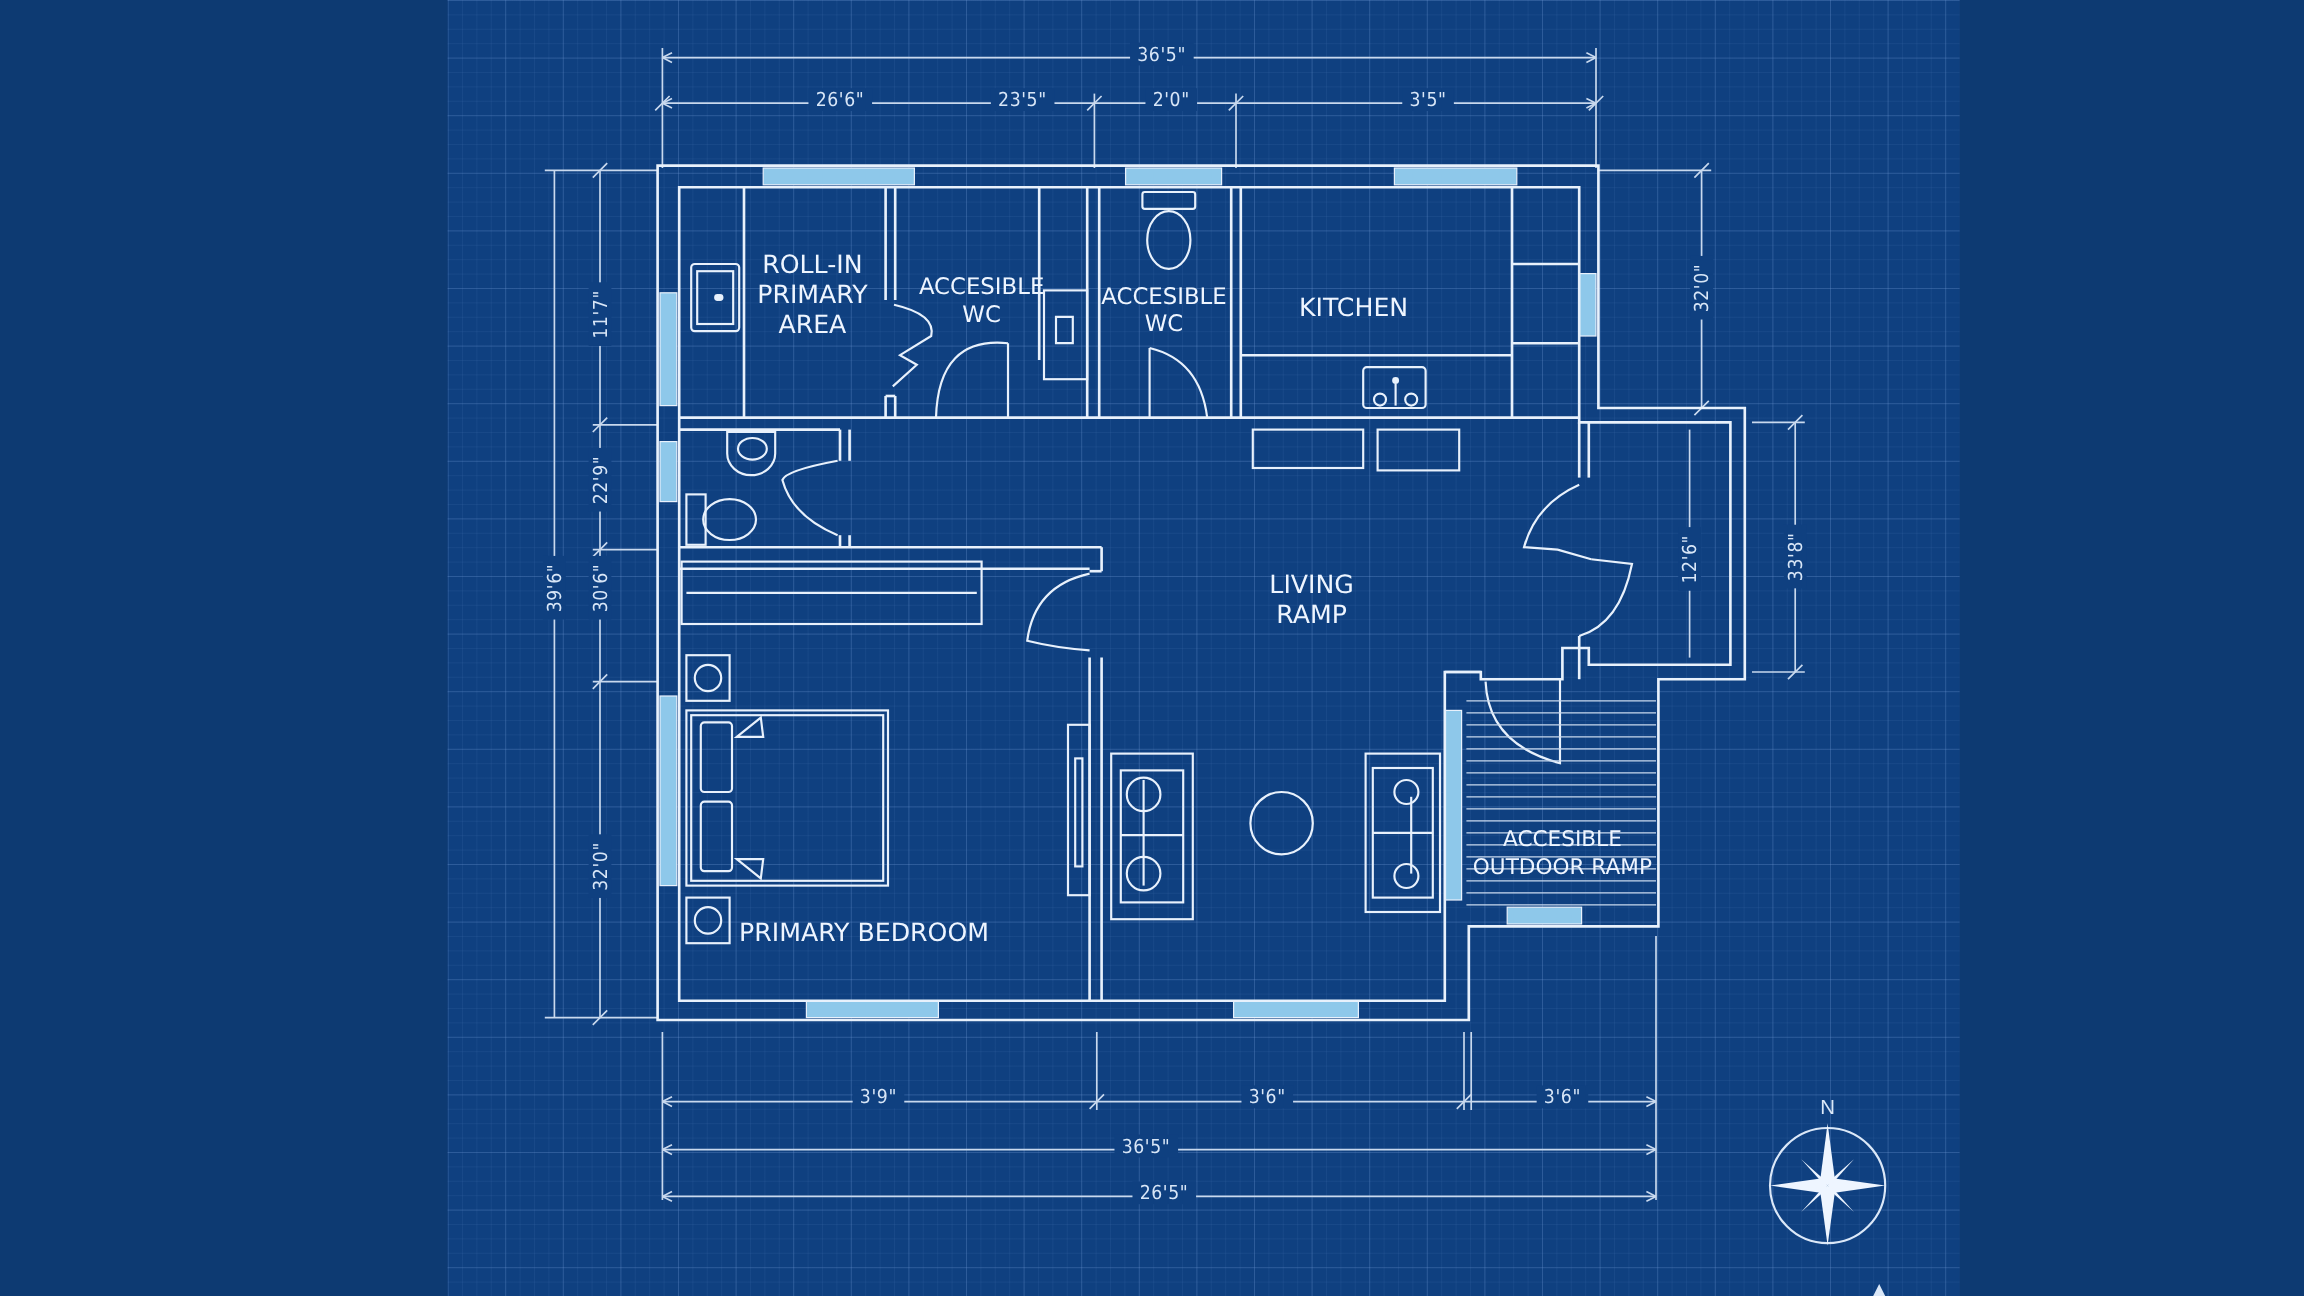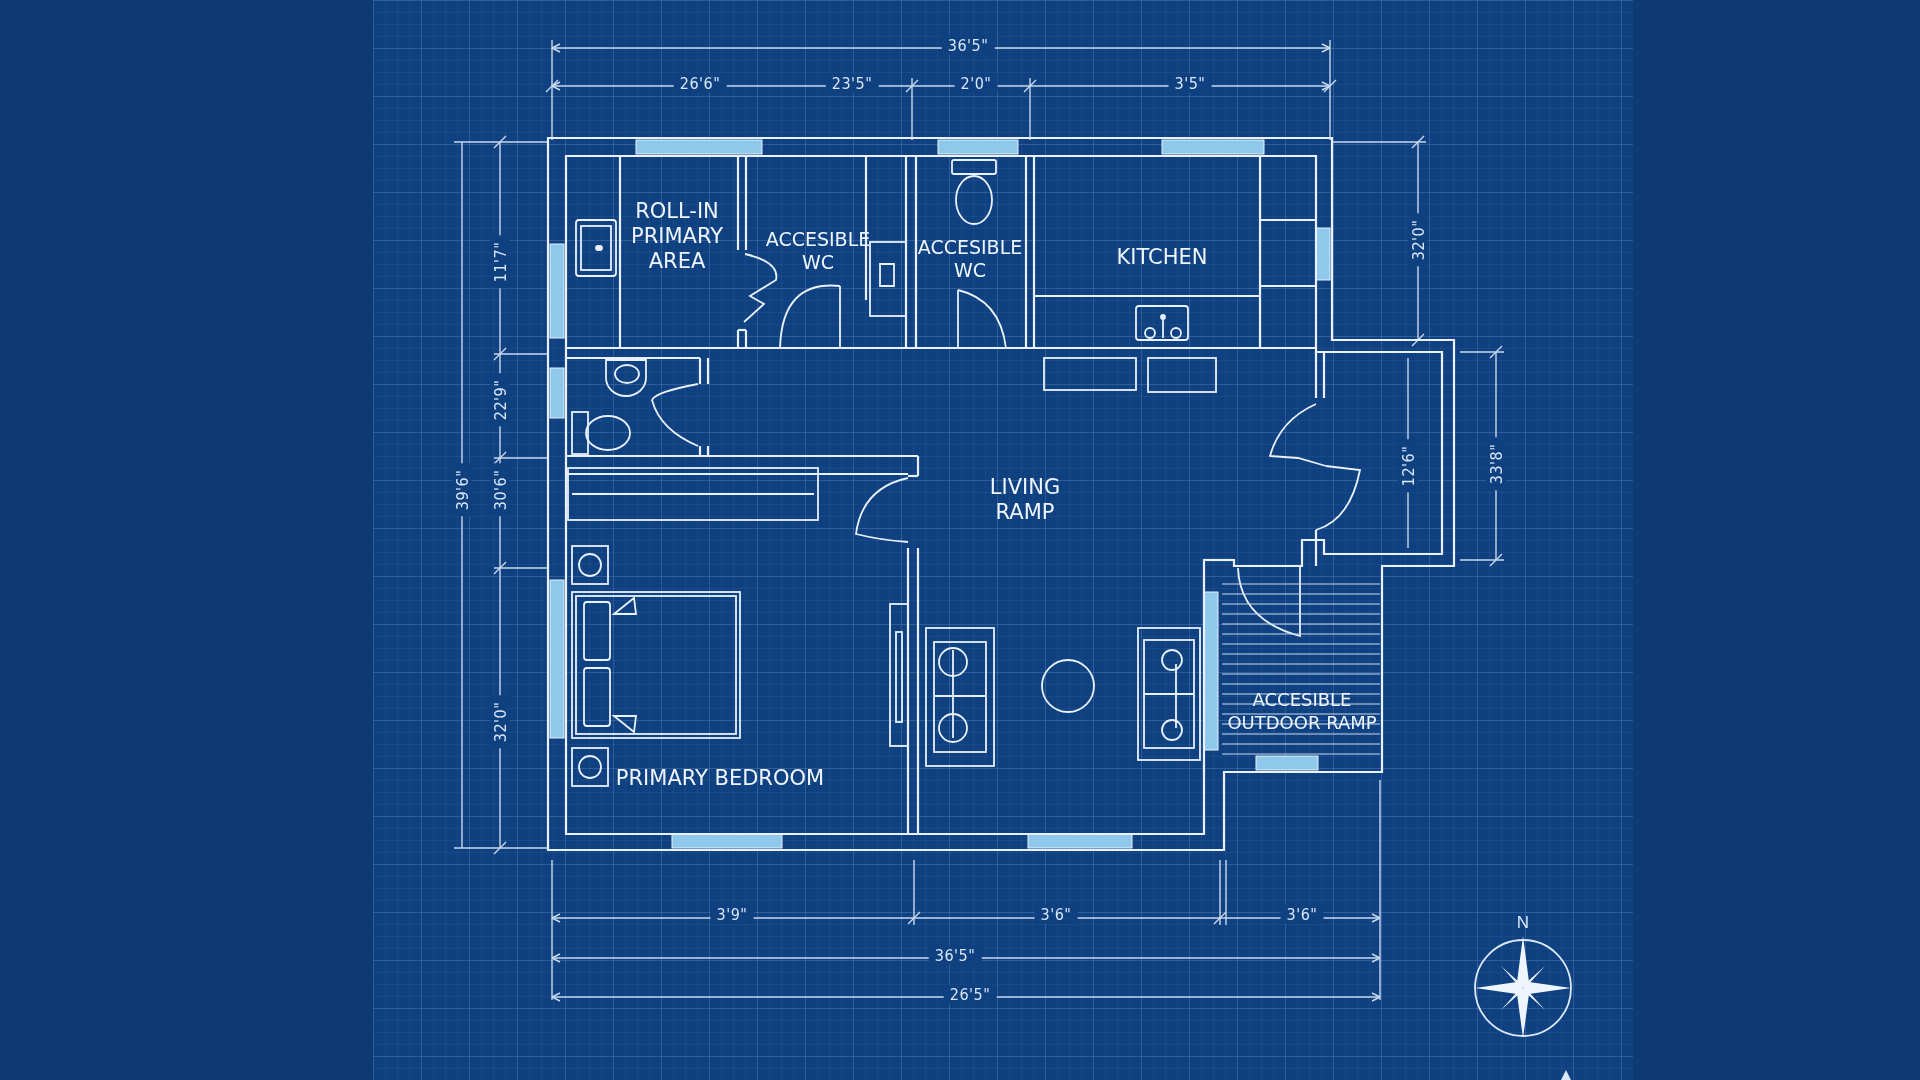--- a/index.html
+++ b/index.html
@@ -253,37 +253,37 @@
 <div class="dim-label v" style="left:1418px;top:240px">32'0"</div>
 <div class="dim-label v" style="left:1408px;top:466px">12'6"</div>
 <div class="dim-label v" style="left:1496px;top:464px">33'8"</div>
 
 <div class="dim-label" style="left:732px;top:914px">3'9"</div>
 <div class="dim-label" style="left:1056px;top:914px">3'6"</div>
 <div class="dim-label" style="left:1302px;top:914px">3'6"</div>
 <div class="dim-label" style="left:955px;top:955px">36'5"</div>
 <div class="dim-label" style="left:970px;top:994px">26'5"</div>
 
-<div class="room-label" style="left:677px;top:236px">
+<div class="room-label" style="left:677px;top:246px">
   <span>ROLL-IN</span>
     <span>PRIMARY</span>
     <span>AREA</span>
 </div>
 <div class="room-label" style="left:818px;top:251px;font-size:19px;line-height:23px">
   <span>ACCESIBLE</span>
     <span>WC</span>
 </div>
 <div class="room-label" style="left:970px;top:259px;font-size:19px;line-height:23px">
   <span>ACCESIBLE</span>
     <span>WC</span>
 </div>
-<div class="room-label" style="left:1162px;top:257px">
+<div class="room-label" style="left:1128px;top:257px">
   <span>KITCHEN</span>
 </div>
-<div class="room-label" style="left:1025px;top:500px">
+<div class="room-label" style="left:1093px;top:500px">
   <span>LIVING</span>
     <span>RAMP</span>
 </div>
 <div class="room-label" style="left:720px;top:778px">
   <span>PRIMARY BEDROOM</span>
 </div>
 <div class="room-label" style="left:1302px;top:711px;font-size:18px;line-height:23px">
   <span>ACCESIBLE</span>
     <span>OUTDOOR RAMP</span>
 </div>

